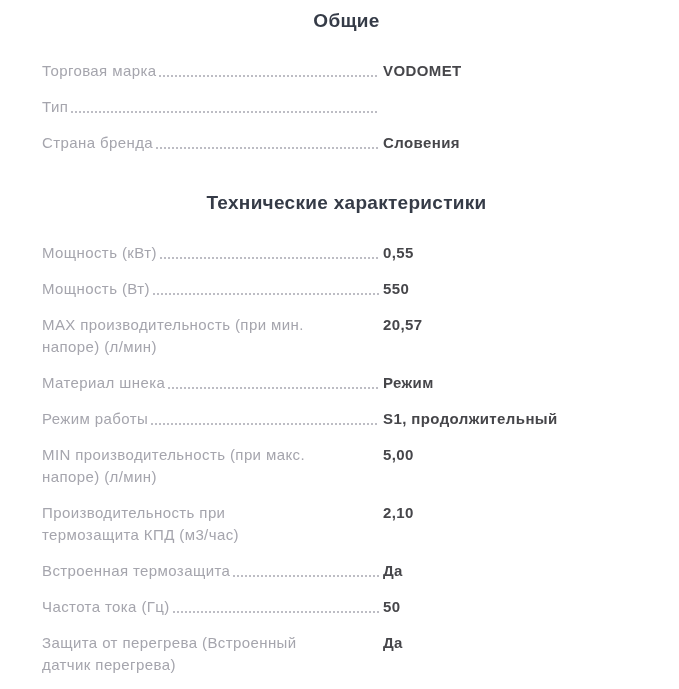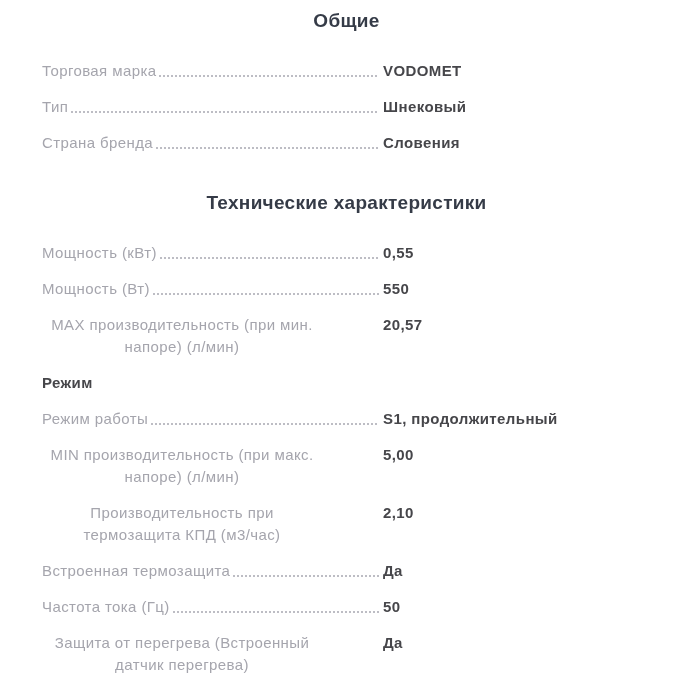--- a/index.html
+++ b/index.html
@@ -26,21 +26,20 @@
     display: flex;
     align-items: flex-start;
     margin-bottom: 14px;
     font-size: 15px;
     line-height: 22px;
     letter-spacing: 0.4px;
   }
   .spec-left {
     flex: 0 0 341px;
     display: flex;
-    text-align: center;
   }
   .spec-label {
     color: var(--label, #a5a5ad);
     max-width: 280px;
   }
   .dots {
     flex: 1 1 auto;
     align-self: flex-end;
     height: 2px;
     margin: 0 4px 5px 3px;
@@ -67,21 +66,20 @@
       <span class="dots"></span>
     </div>
     <span class="spec-value">VODOMET</span>
   </div>
 
   <div class="spec-row">
     <div class="spec-left">
       <span class="spec-label">Тип</span>
       <span class="dots"></span>
     </div>
-    <span class="spec-value">Шнековый</span>
   </div>
 
   <div class="spec-row">
     <div class="spec-left">
       <span class="spec-label">Страна бренда</span>
       <span class="dots"></span>
     </div>
     <span class="spec-value">Словения</span>
   </div>
 </div>
@@ -108,20 +106,24 @@
 
   <div class="spec-row">
     <div class="spec-left">
       <span class="spec-label">MAX производительность (при мин. напоре) (л/мин)</span>
 
     </div>
     <span class="spec-value">20,57</span>
   </div>
 
   <div class="spec-row">
+    <div class="spec-left">
+      <span class="spec-label">Материал шнека</span>
+      <span class="dots"></span>
+    </div>
     <span class="spec-value">Режим</span>
   </div>
 
   <div class="spec-row">
     <div class="spec-left">
       <span class="spec-label">Режим работы</span>
       <span class="dots"></span>
     </div>
     <span class="spec-value">S1, продолжительный</span>
   </div>

